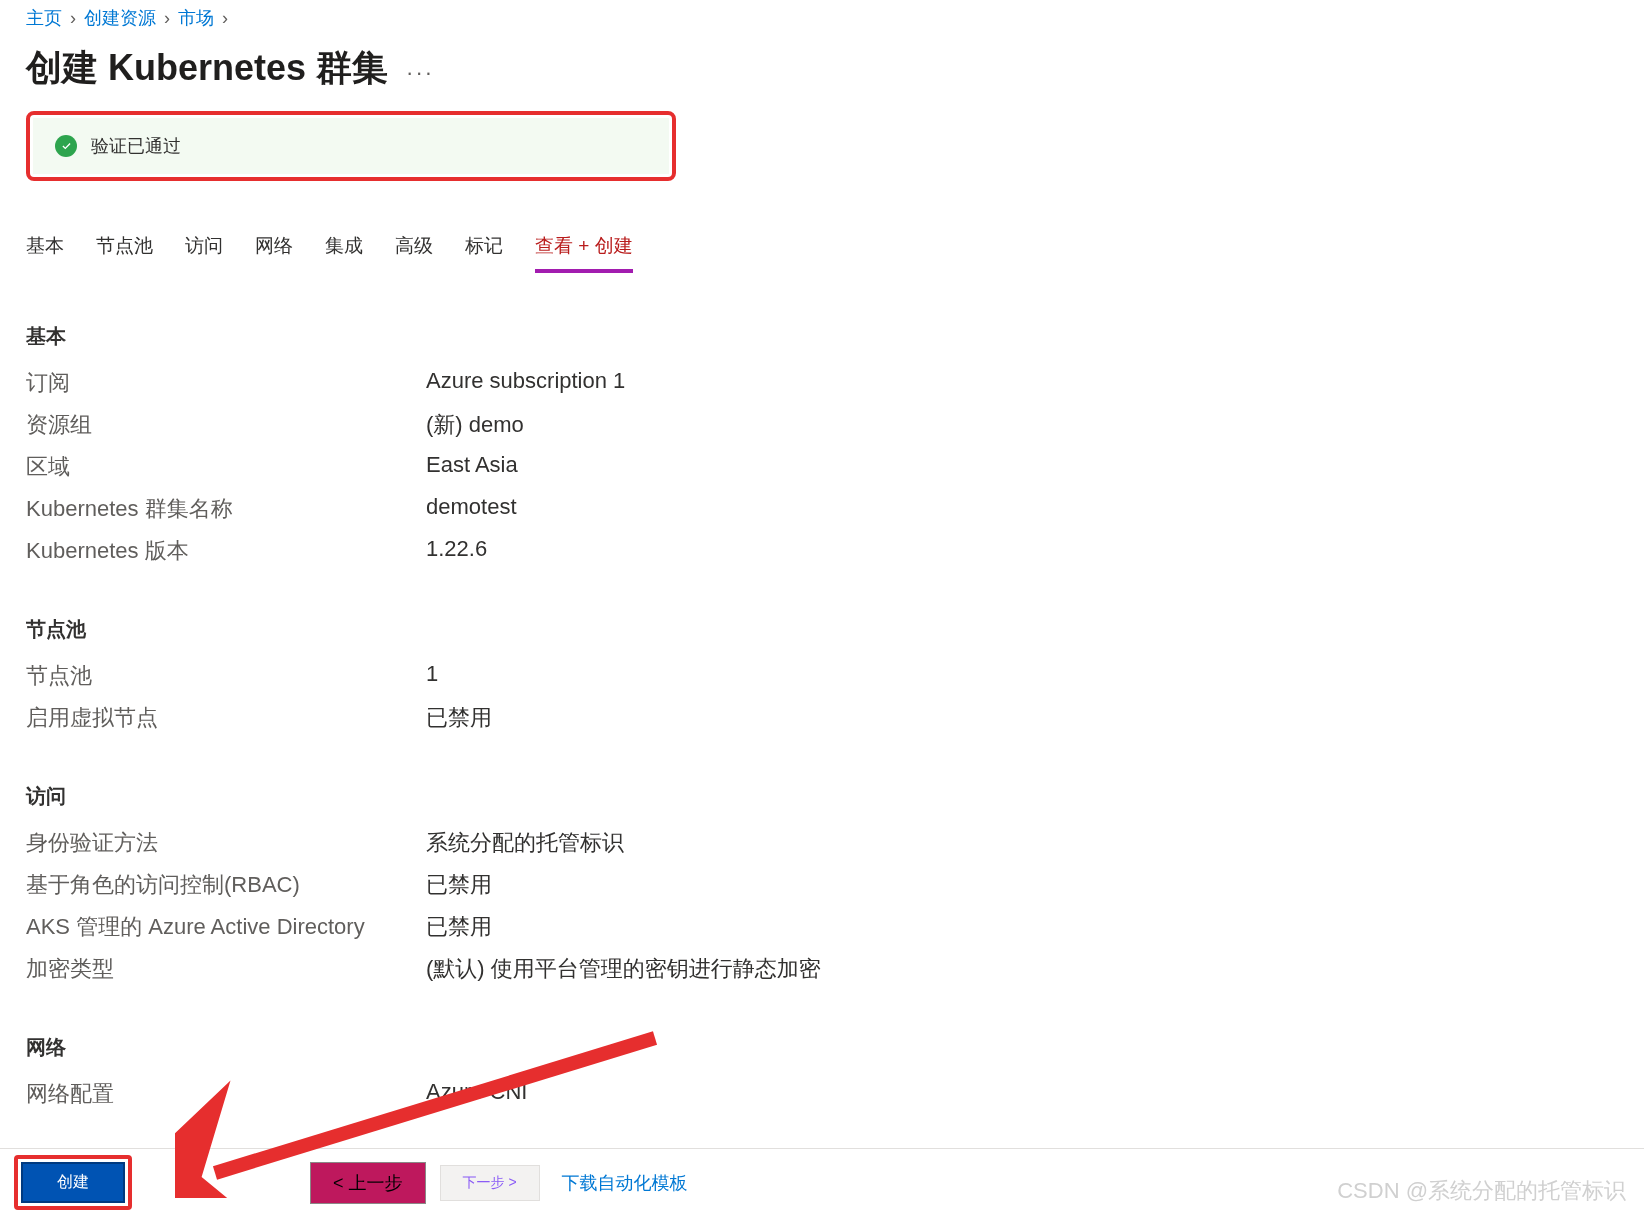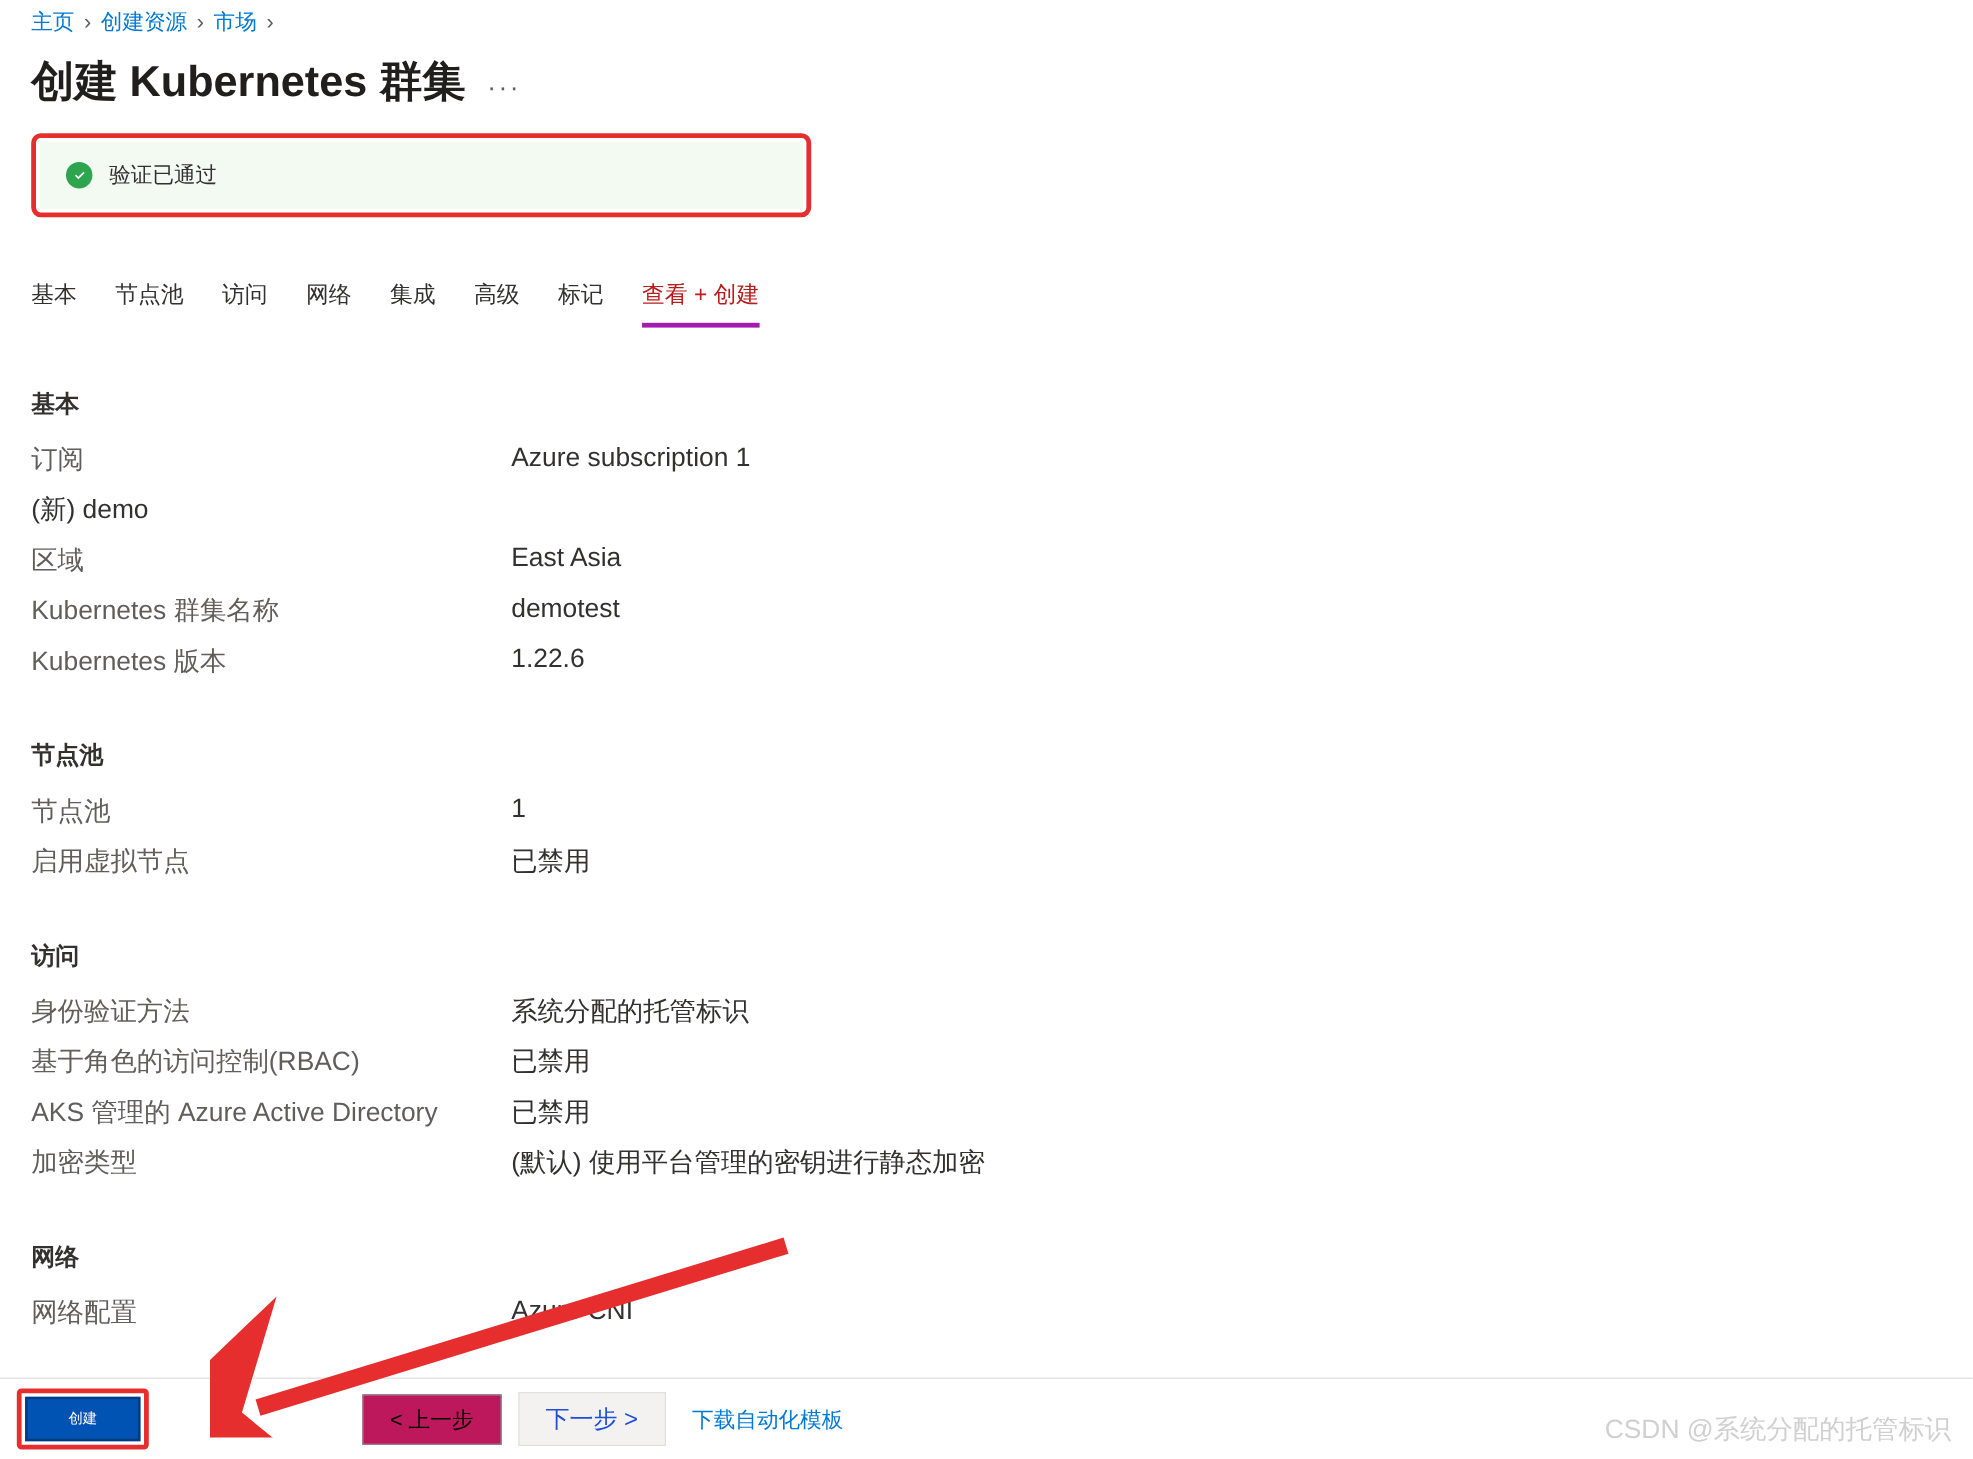--- a/index.html
+++ b/index.html
@@ -104,36 +104,36 @@
   .create-button-wrap {
     border: 4px solid #e62e2e;
     border-radius: 4px;
     padding: 3px;
   }
   .create-button {
     background: #0053b3;
     color: #fff;
     border: 2px solid #003a80;
     padding: 8px 34px;
-    font-size: 12px;
+    font-size: 16px;
     cursor: pointer;
   }
   .btn-secondary {
     background: #be185d;
     border: 1px solid #8a8886;
     padding: 8px 22px;
     font-size: 18px;
     cursor: pointer;
   }
   .btn-disabled {
     background: #f3f2f1;
     border: 1px solid #e1dfdd;
-    color: #1d4ed8;
+    color: #8b5cf6;
     padding: 8px 22px;
-    font-size: 20px;
+    font-size: 14px;
   }
   .link { color: #0078d4; text-decoration: none; cursor: pointer; font-size: 18px; margin-left: 8px; }
   .footer-gap { width: 150px; }
   .arrow {
     position: absolute;
     left: 175px;
     bottom: 18px;
     pointer-events: none;
   }
   .watermark {
@@ -186,20 +186,21 @@
     <div class="tab active">查看 + 创建</div>
   </div>
 
   <div class="section">
     <div class="section-title">基本</div>
     <div class="kv-row">
       <div class="kv-label">订阅</div>
       <div class="kv-value">Azure subscription 1</div>
     </div>
     <div class="kv-row">
+      <div class="kv-label">资源组</div>
       <div class="kv-value">(新) demo</div>
     </div>
     <div class="kv-row">
       <div class="kv-label">区域</div>
       <div class="kv-value">East Asia</div>
     </div>
     <div class="kv-row">
       <div class="kv-label">Kubernetes 群集名称</div>
       <div class="kv-value">demotest</div>
     </div>

